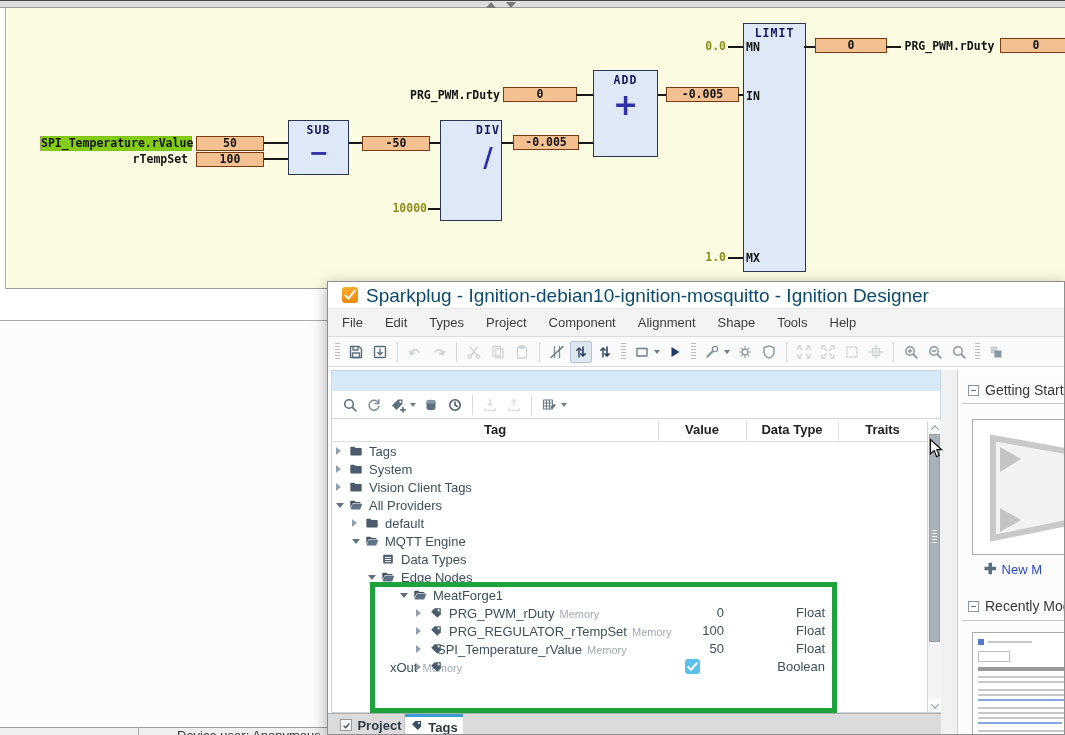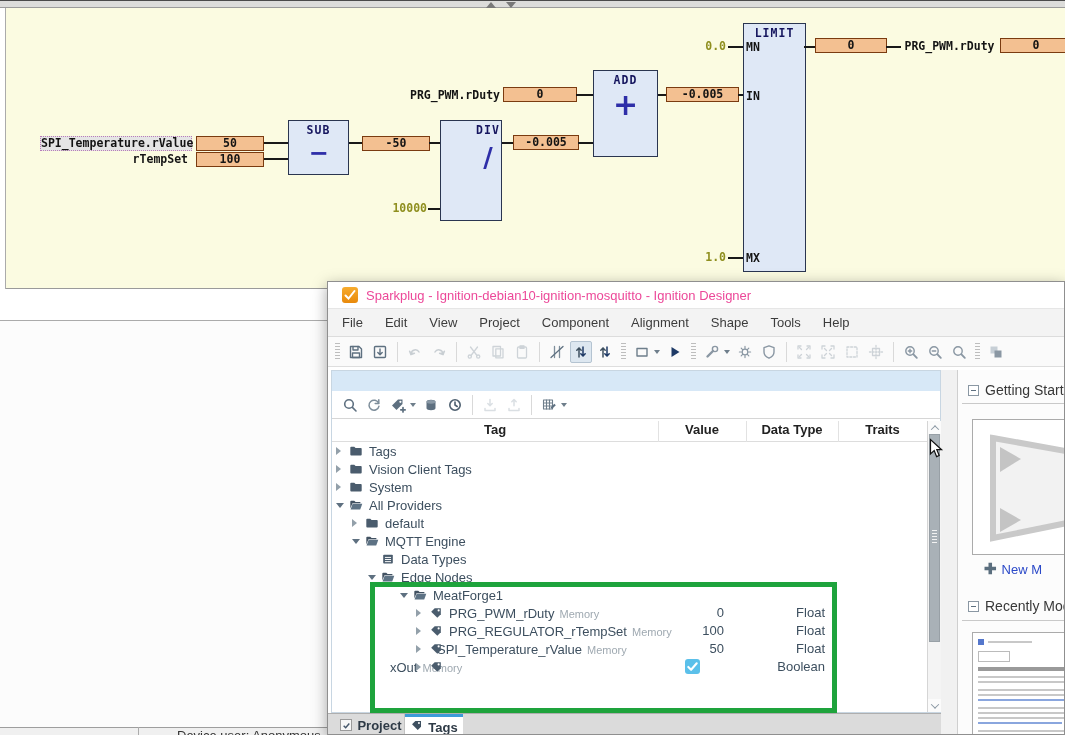--- a/index.html
+++ b/index.html
@@ -12,38 +12,38 @@
   .tri-up{width:0;height:0;border-left:5px solid transparent;border-right:5px solid transparent;
           border-bottom:6px solid #787878;top:1px;}
   .tri-down{width:0;height:0;border-left:5px solid transparent;border-right:5px solid transparent;
           border-top:6px solid #787878;top:1px;}
   #fbd{left:0;top:8px;width:1065px;height:281px;background:#FBFBE1;border-bottom:1px solid #9A9A9A;box-sizing:border-box;}
   #fbd-gutter{left:0;top:8px;width:5px;height:281px;background:#FFF;border-right:1px solid #ABABAB;}
   .mono{font-family:"DejaVu Sans Mono","Liberation Mono",monospace;font-weight:bold;font-size:11.5px;color:#141414;}
   .vbox{background:#F3C091;border:1px solid #7A3B10;height:13px;line-height:13px;text-align:center;}
   .flabel{text-align:right;height:14px;line-height:14px;}
   .olive{color:#8F8F1F;}
-  .selbox{background:#e5e5e5;border:1px dotted #B87CB8;height:13px;line-height:13px;text-align:center;}
+  .selbox{background:#84cc16;border:1px dotted #B87CB8;height:13px;line-height:13px;text-align:center;}
   .fblock{background:#DFE8F6;border:1.5px solid #2A3550;box-sizing:border-box;}
   .fblock .bt{text-align:center;margin-top:2px;color:#15155E;letter-spacing:1px;}
   .fblock .op{text-align:center;color:#2E2EA8;font-weight:bold;font-family:"DejaVu Sans",sans-serif;}
   .wire{background:#191919;height:2px;}
   .port{position:absolute;left:2px;color:#141414;}
   
   #strip1{left:0;top:290px;width:1065px;height:31px;background:#FFF;border-bottom:1px solid #ABABAB;box-sizing:border-box;}
   #under{left:0;top:321px;width:1065px;height:406px;background:#FCFCFC;}
   #statusbar{left:0;top:727px;width:1065px;height:8px;background:#F0F0F0;border-top:1px solid #9E9E9E;box-sizing:border-box;}
   #statusdiv{left:138px;top:727px;width:1px;height:8px;background:#ABABAB;}
   #statustext{left:177px;top:728px;font-size:13px;color:#333;white-space:nowrap;}
   
   #win{left:327px;top:281px;width:738px;height:454px;background:#FFF;border:1px solid #8F8F8F;
        box-sizing:border-box;box-shadow:0 4px 14px rgba(0,0,0,.35);overflow:hidden;}
   #titlebar{left:0;top:0;width:100%;height:27px;background:#FFF;border-bottom:1px solid #E6E6E6;box-sizing:border-box;}
   #appicon{left:14px;top:5px;width:16px;height:16px;border-radius:3px;background:linear-gradient(#F7AC2E,#E8890B);}
-  #wtitle{left:38px;top:0;height:27px;line-height:27px;font-size:13px;color:#ec4899;white-space:nowrap;}
+  #wtitle{left:38px;top:0;height:27px;line-height:27px;font-size:19px;color:#0c4a6e;white-space:nowrap;}
   #menubar{left:0;top:27px;width:100%;height:28px;background:#F3F3F3;border-bottom:1px solid #DCDCDC;
            box-sizing:border-box;display:flex;align-items:center;padding-left:3px;}
   .menu-item{padding:0 11px;font-size:13px;color:#3C3C3C;line-height:27px;cursor:default;}
   #toolbar{left:0;top:55px;width:100%;height:30px;background:#FAFAFA;border-bottom:1px solid #DEDEDE;
            box-sizing:border-box;display:flex;align-items:center;padding-left:3px;}
   .tbicon{width:22px;height:22px;display:flex;align-items:center;justify-content:center;margin:0 1px;}
   .tbicon svg{display:block;}
   .tbicon.pressed{background:#DDE7F0;border:1px solid #B4C3D1;border-radius:2px;box-sizing:border-box;}
   .tbicon.dim{opacity:.5;}
   .sep{width:1px;height:20px;background:#D9D9D9;margin:0 5px;}
@@ -186,21 +186,21 @@
       <div id="appicon" class="abs">
         <svg width="16" height="16" viewBox="0 0 16 16">
             <path d="M3.5 8.5 L6.5 11.5 L12.5 4" stroke="#FFF" stroke-width="2" fill="none" stroke-linecap="round"></path>
           </svg>
       </div>
       <div id="wtitle" class="abs">Sparkplug - Ignition-debian10-ignition-mosquitto - Ignition Designer</div>
     </div>
     <div id="menubar" class="abs">
         <span class="menu-item">File</span>
         <span class="menu-item">Edit</span>
-        <span class="menu-item">View</span>
+        <span class="menu-item">Types</span>
         <span class="menu-item">Project</span>
         <span class="menu-item">Component</span>
         <span class="menu-item">Alignment</span>
         <span class="menu-item">Shape</span>
         <span class="menu-item">Tools</span>
         <span class="menu-item">Help</span>
       </div>
     <div id="toolbar" class="abs">
         <div class="grip"></div>
         <div class="tbicon">
@@ -441,26 +441,26 @@
       <div id="tree" class="abs">
           <div class="trow"><span class="expander collapsed" style="left: 4px;"></span><span class="ticon" style="left: 17px;">
               <svg viewBox="0 0 16 16">
                 <path d="M1.5 4 C1.5 3.4 1.9 3 2.5 3 H6 L7.5 4.5 H13.5 C14.1 4.5 14.5 4.9 14.5 5.5 V12 C14.5 12.6 14.1 13 13.5 13 H2.5 C1.9 13 1.5 12.6 1.5 12 Z" fill="#4A5C6D"></path>
               </svg>
             </span><span class="lbl" style="margin-left: 37px;">Tags</span></div>
           <div class="trow"><span class="expander collapsed" style="left: 4px;"></span><span class="ticon" style="left: 17px;">
               <svg viewBox="0 0 16 16">
                 <path d="M1.5 4 C1.5 3.4 1.9 3 2.5 3 H6 L7.5 4.5 H13.5 C14.1 4.5 14.5 4.9 14.5 5.5 V12 C14.5 12.6 14.1 13 13.5 13 H2.5 C1.9 13 1.5 12.6 1.5 12 Z" fill="#4A5C6D"></path>
               </svg>
+            </span><span class="lbl" style="margin-left: 37px;">System</span></div>
+          <div class="trow"><span class="expander collapsed" style="left: 4px;"></span><span class="ticon" style="left: 17px;">
+              <svg viewBox="0 0 16 16">
+                <path d="M1.5 4 C1.5 3.4 1.9 3 2.5 3 H6 L7.5 4.5 H13.5 C14.1 4.5 14.5 4.9 14.5 5.5 V12 C14.5 12.6 14.1 13 13.5 13 H2.5 C1.9 13 1.5 12.6 1.5 12 Z" fill="#4A5C6D"></path>
+              </svg>
             </span><span class="lbl" style="margin-left: 37px;">Vision Client Tags</span></div>
-          <div class="trow"><span class="expander collapsed" style="left: 4px;"></span><span class="ticon" style="left: 17px;">
-              <svg viewBox="0 0 16 16">
-                <path d="M1.5 4 C1.5 3.4 1.9 3 2.5 3 H6 L7.5 4.5 H13.5 C14.1 4.5 14.5 4.9 14.5 5.5 V12 C14.5 12.6 14.1 13 13.5 13 H2.5 C1.9 13 1.5 12.6 1.5 12 Z" fill="#4A5C6D"></path>
-              </svg>
-            </span><span class="lbl" style="margin-left: 37px;">System</span></div>
           <div class="trow"><span class="expander expanded" style="left: 4px;"></span><span class="ticon" style="left: 17px;">
               <svg viewBox="0 0 16 16">
                 <path d="M1.5 4 C1.5 3.4 1.9 3 2.5 3 H6 L7.5 4.5 H13 V6 H4 L1.5 12 Z" fill="#425262"></path>
                 <path d="M1.8 13 L4.2 6.5 H15.2 L12.8 13 Z" fill="#5D7284"></path>
               </svg>
             </span><span class="lbl" style="margin-left: 37px;">All Providers</span></div>
           <div class="trow"><span class="expander collapsed" style="left: 20px;"></span><span class="ticon" style="left: 33px;">
               <svg viewBox="0 0 16 16">
                 <path d="M1.5 4 C1.5 3.4 1.9 3 2.5 3 H6 L7.5 4.5 H13.5 C14.1 4.5 14.5 4.9 14.5 5.5 V12 C14.5 12.6 14.1 13 13.5 13 H2.5 C1.9 13 1.5 12.6 1.5 12 Z" fill="#4A5C6D"></path>
               </svg>

